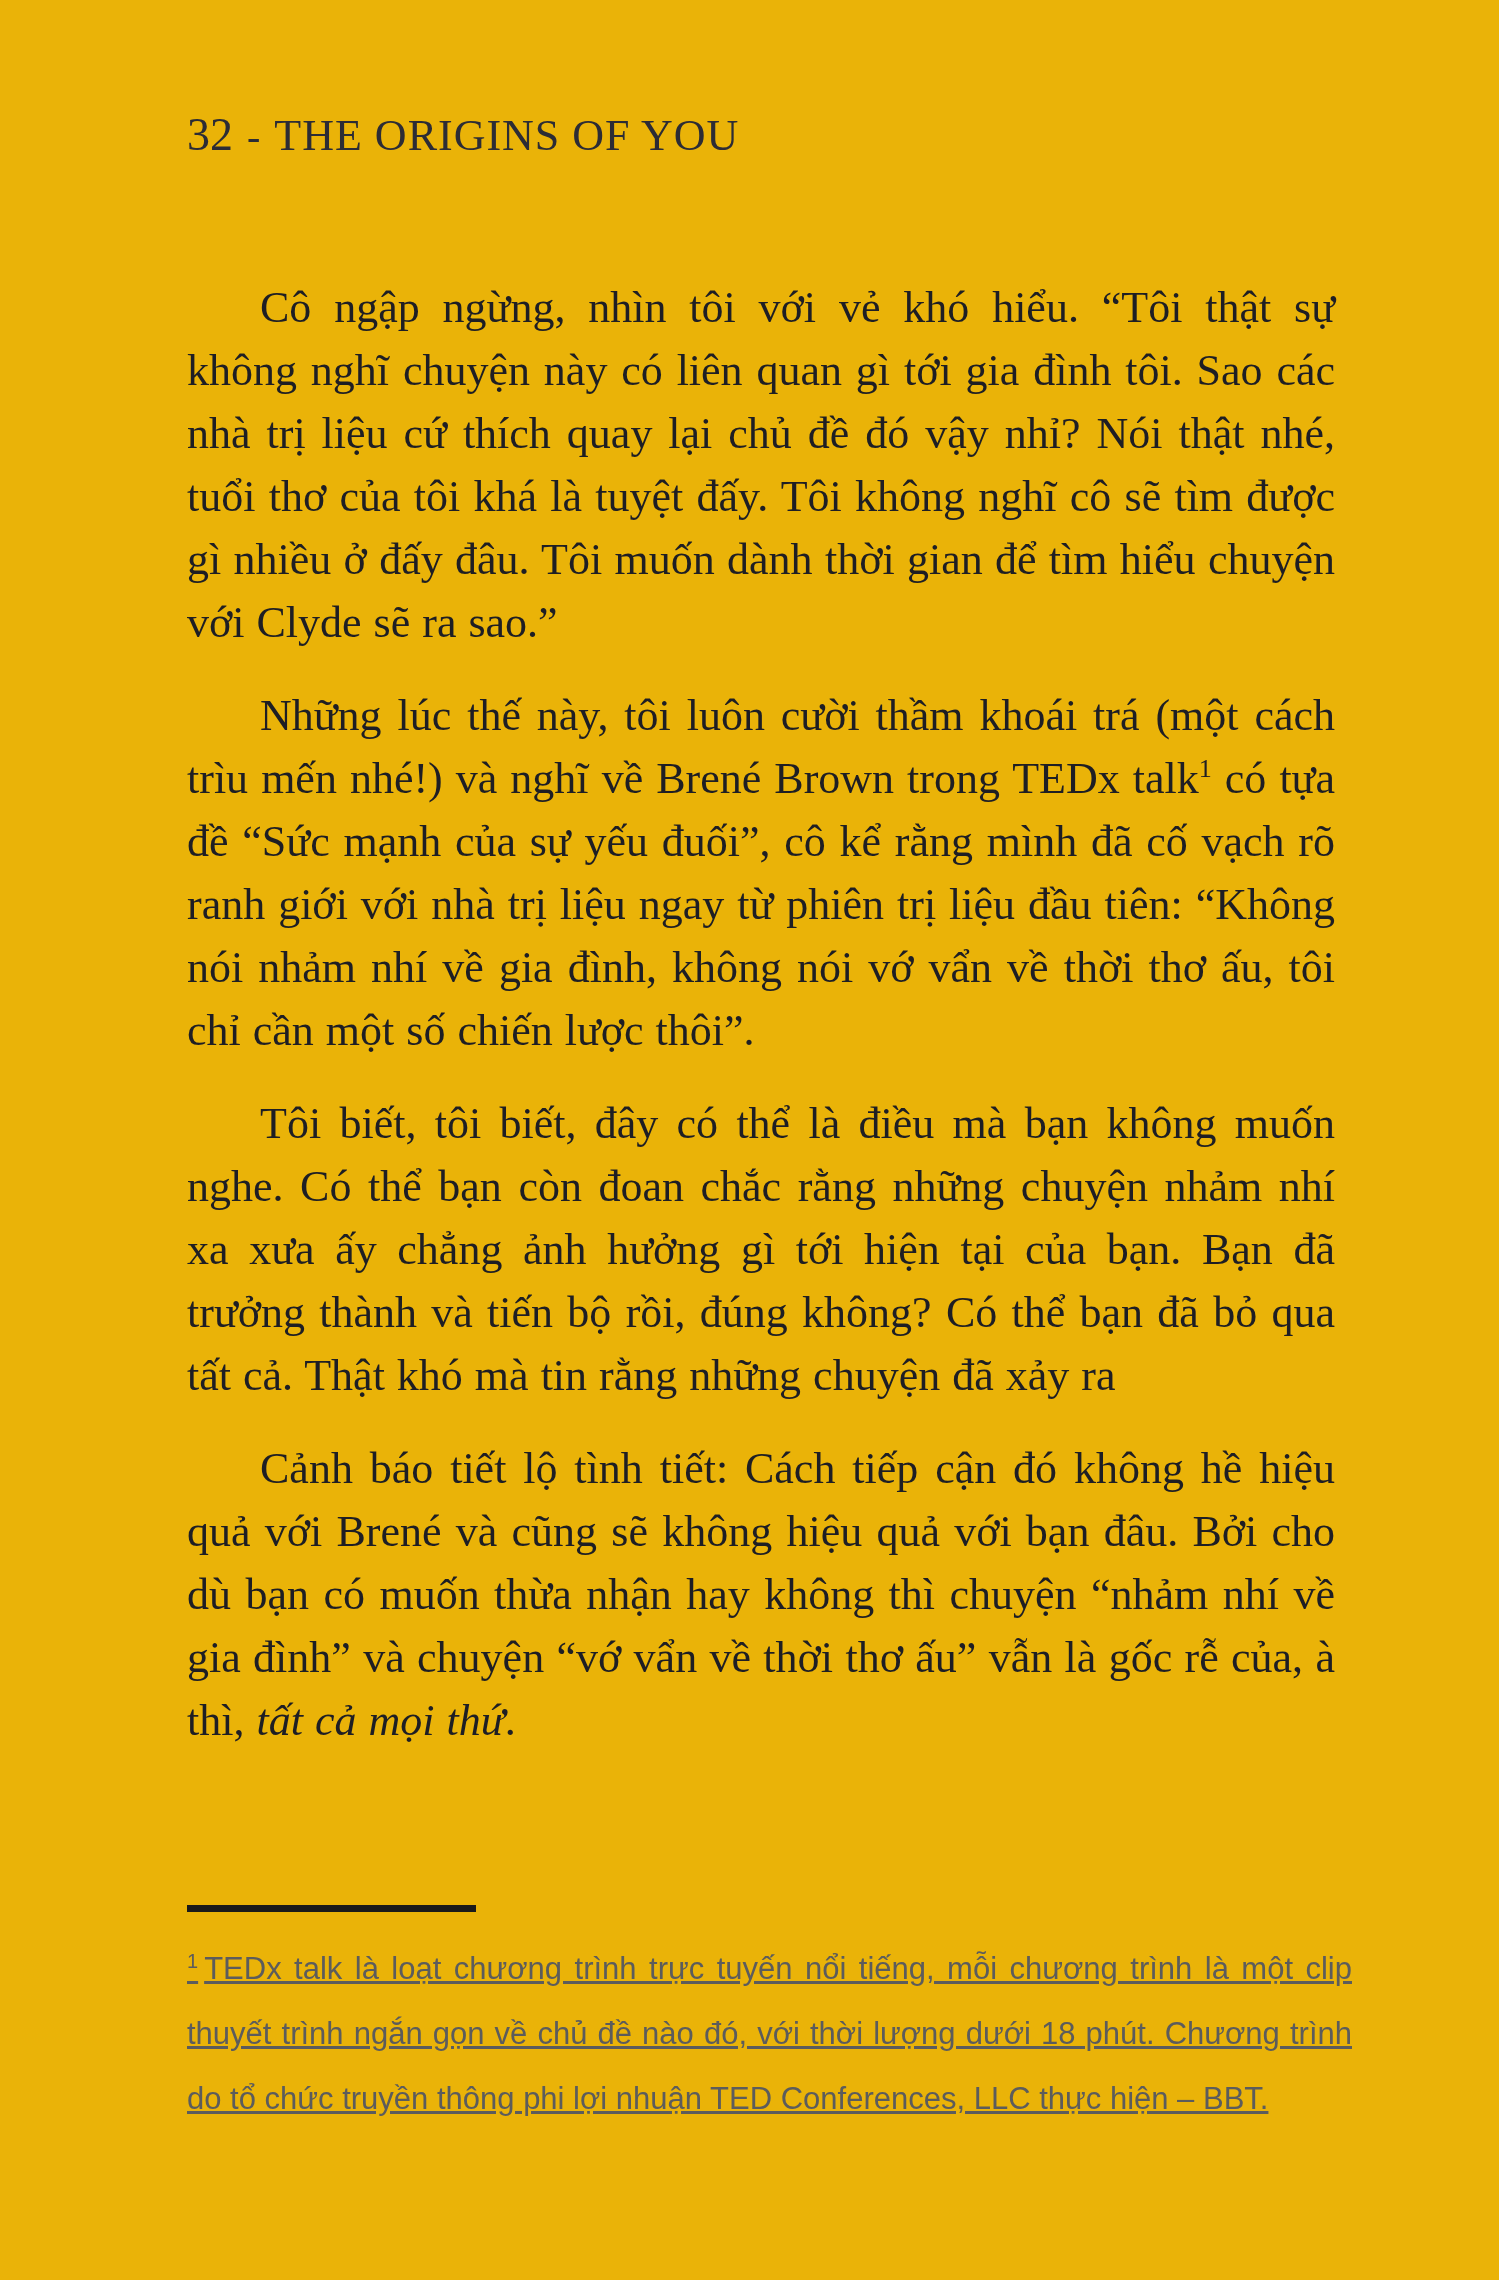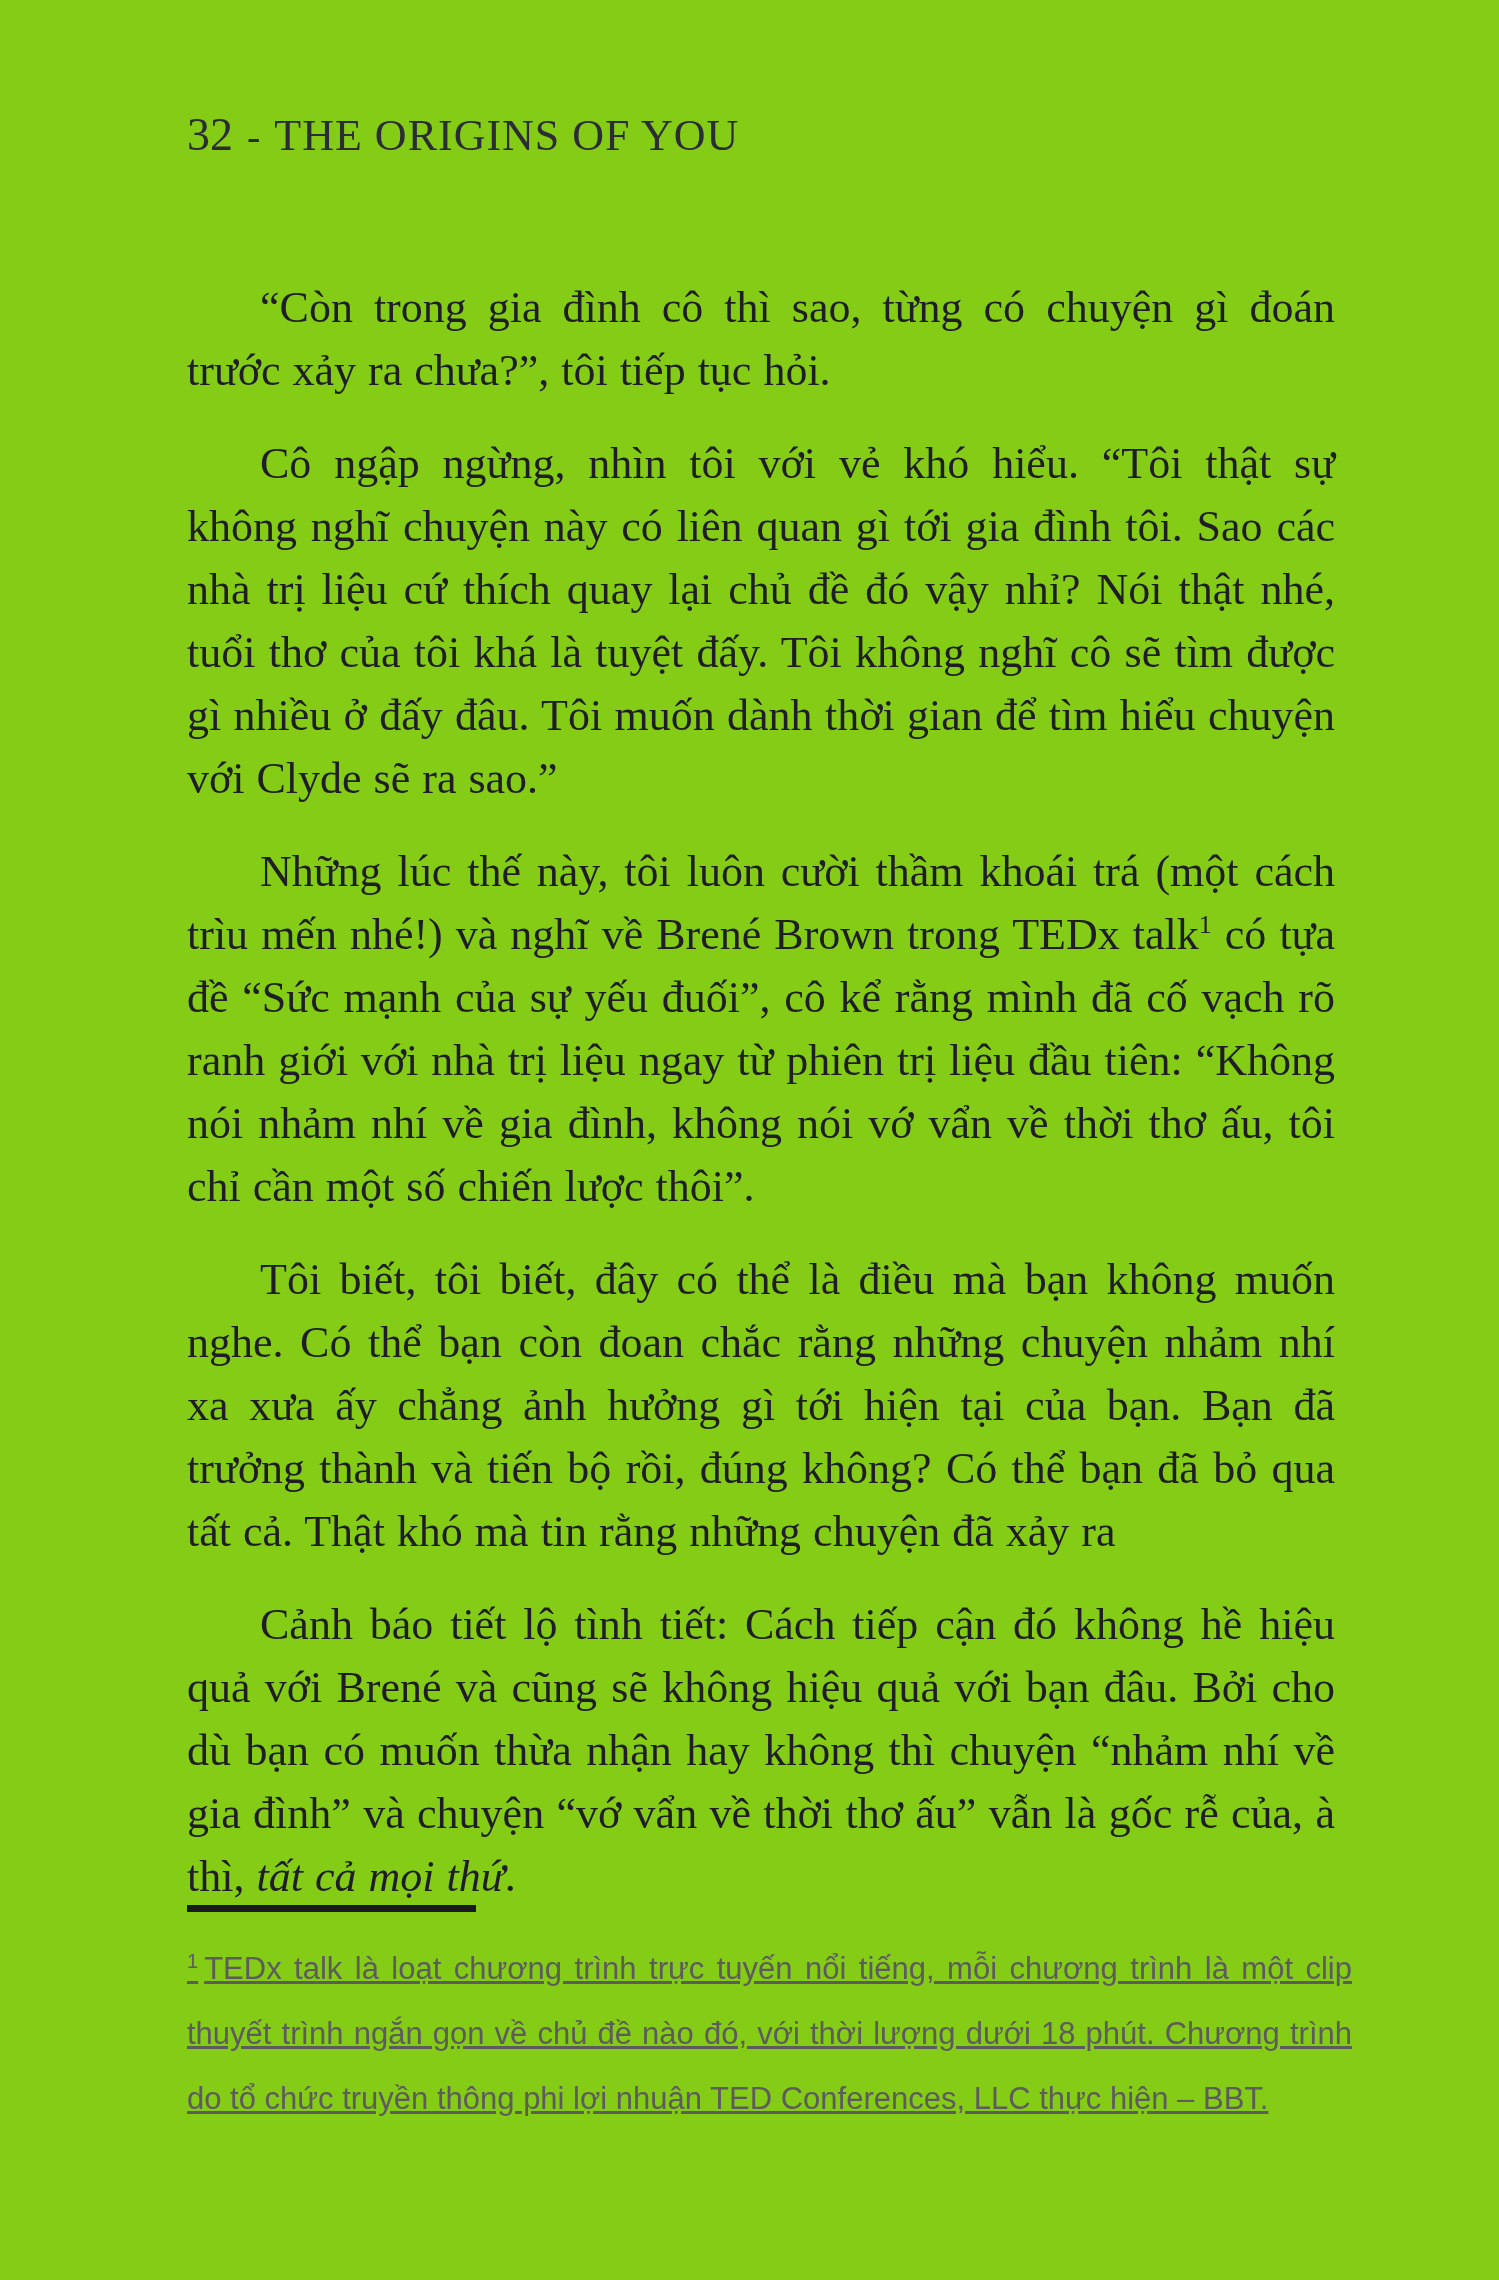--- a/index.html
+++ b/index.html
@@ -5,21 +5,21 @@
   html, body {
     margin: 0;
     padding: 0;
     background: #e8e8e8;
   }
   .page {
     position: relative;
     width: 1499px;
     height: 2280px;
     margin: 0 auto;
-    background: #84cc16;
+    background: #eab308;
     overflow: hidden;
     font-family: "Liberation Serif", "DejaVu Serif", serif;
     color: #1e1e24;
   }
   .running-header {
     position: absolute;
     top: 112px;
     left: 187px;
     display: flex;
     align-items: baseline;
@@ -95,23 +95,20 @@
 <div class="page">
 
   <div class="running-header">
     <span class="page-number">32</span>
     <span class="separator">-</span>
     <span class="book-title">THE ORIGINS OF YOU</span>
   </div>
 
   <div class="body-text">
 
-    <p>
-      <span>“Còn trong gia đình cô thì sao, từng có chuyện gì đoán trước xảy ra chưa?”, tôi tiếp tục hỏi.</span>
-    </p>
 
     <p>
       <span>Cô ngập ngừng, nhìn tôi với vẻ khó hiểu. “Tôi thật sự không nghĩ chuyện này có liên quan gì tới gia đình tôi. Sao các nhà trị liệu cứ thích quay lại chủ đề đó vậy nhỉ? Nói thật nhé, tuổi thơ của tôi khá là tuyệt đấy. Tôi không nghĩ cô sẽ tìm được gì nhiều ở đấy đâu. Tôi muốn dành thời gian để tìm hiểu chuyện với Clyde sẽ ra sao.”</span>
     </p>
 
     <p>
       <span>Những lúc thế này, tôi luôn cười thầm khoái trá (một cách trìu mến nhé!) và nghĩ về Brené Brown trong TEDx talk</span><sup class="fn-ref">1</sup><span> có tựa đề “Sức mạnh của sự yếu đuối”, cô kể rằng mình đã cố vạch rõ ranh giới với nhà trị liệu ngay từ phiên trị liệu đầu tiên: “Không nói nhảm nhí về gia đình, không nói vớ vẩn về thời thơ ấu, tôi chỉ cần một số chiến lược thôi”.</span>
     </p>
 
     <p>

